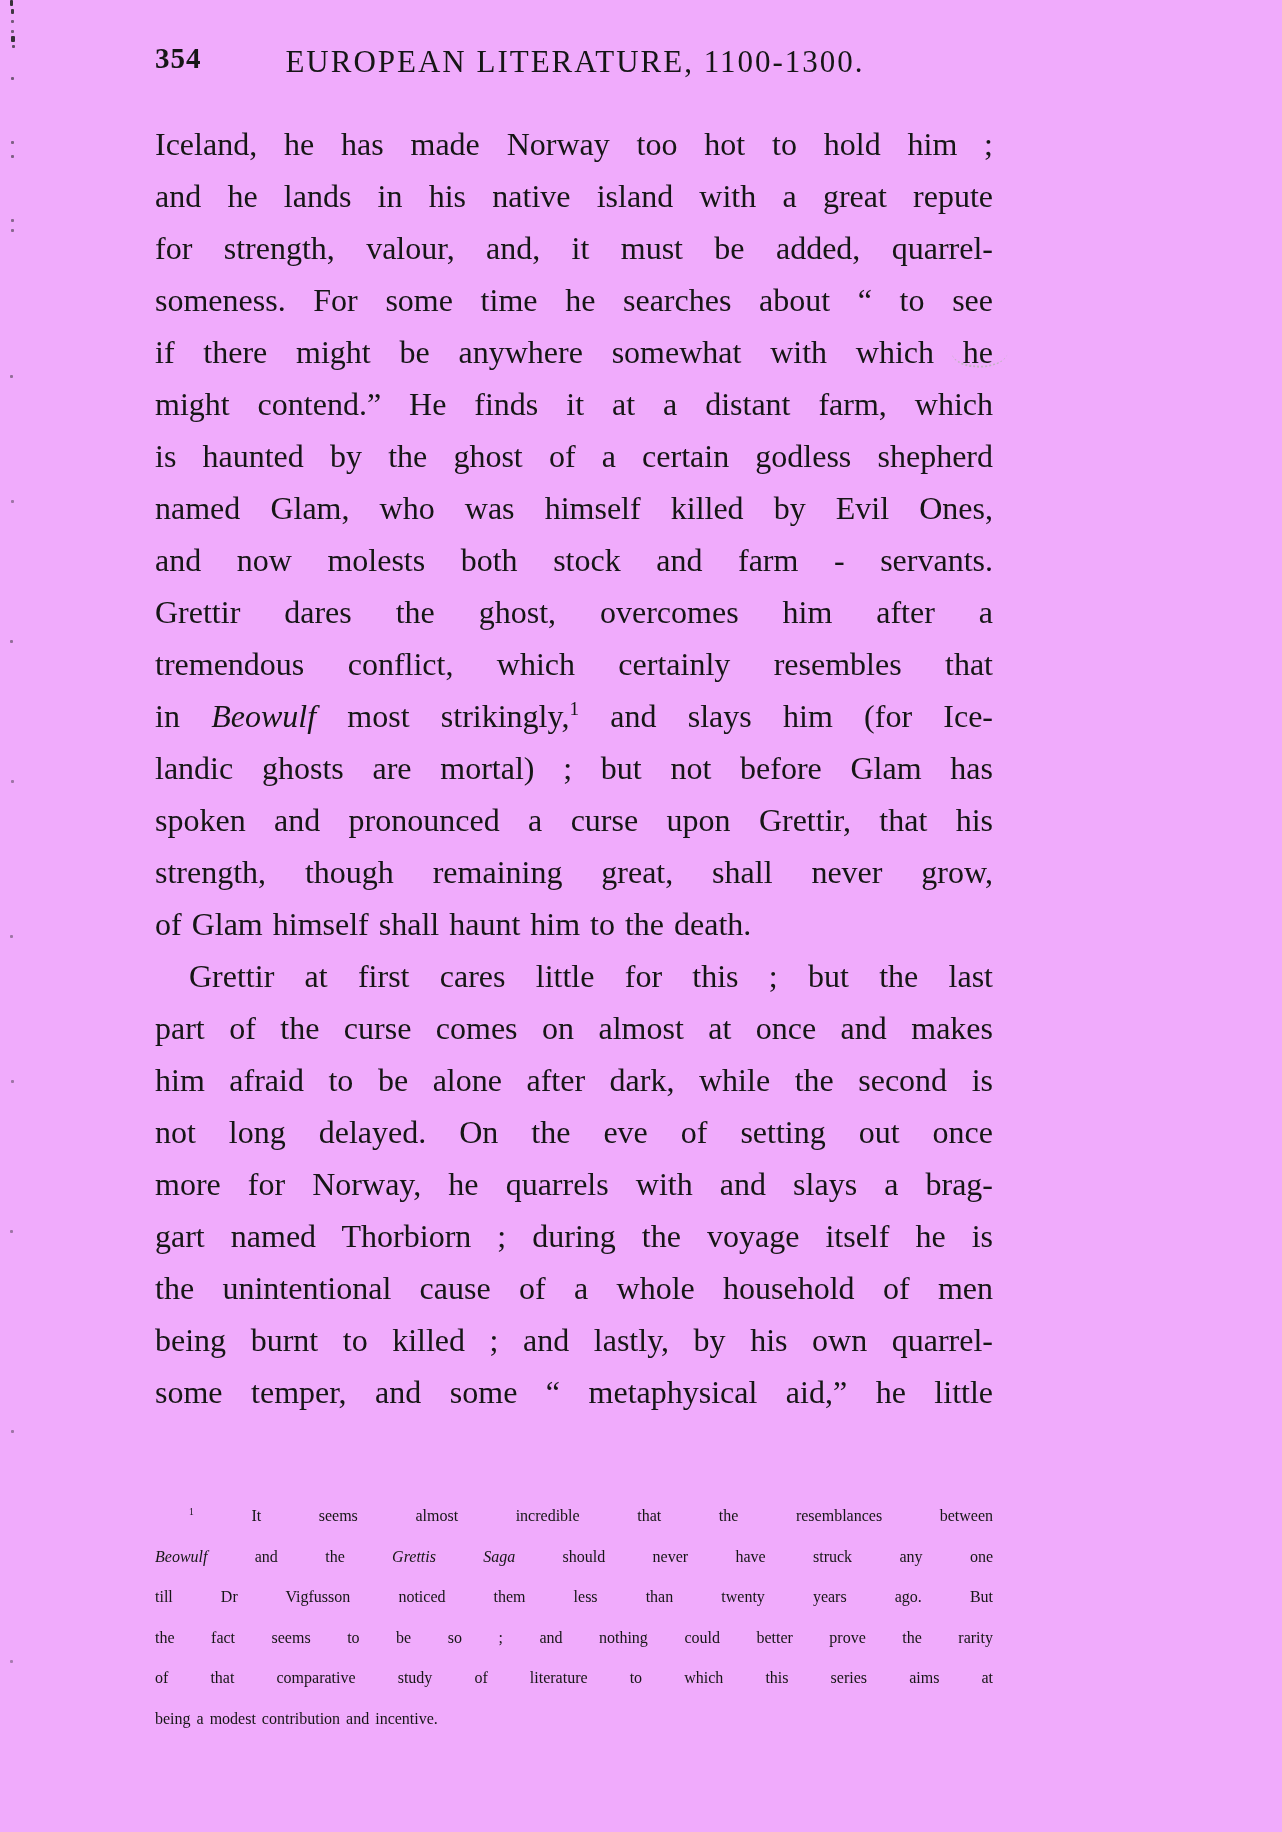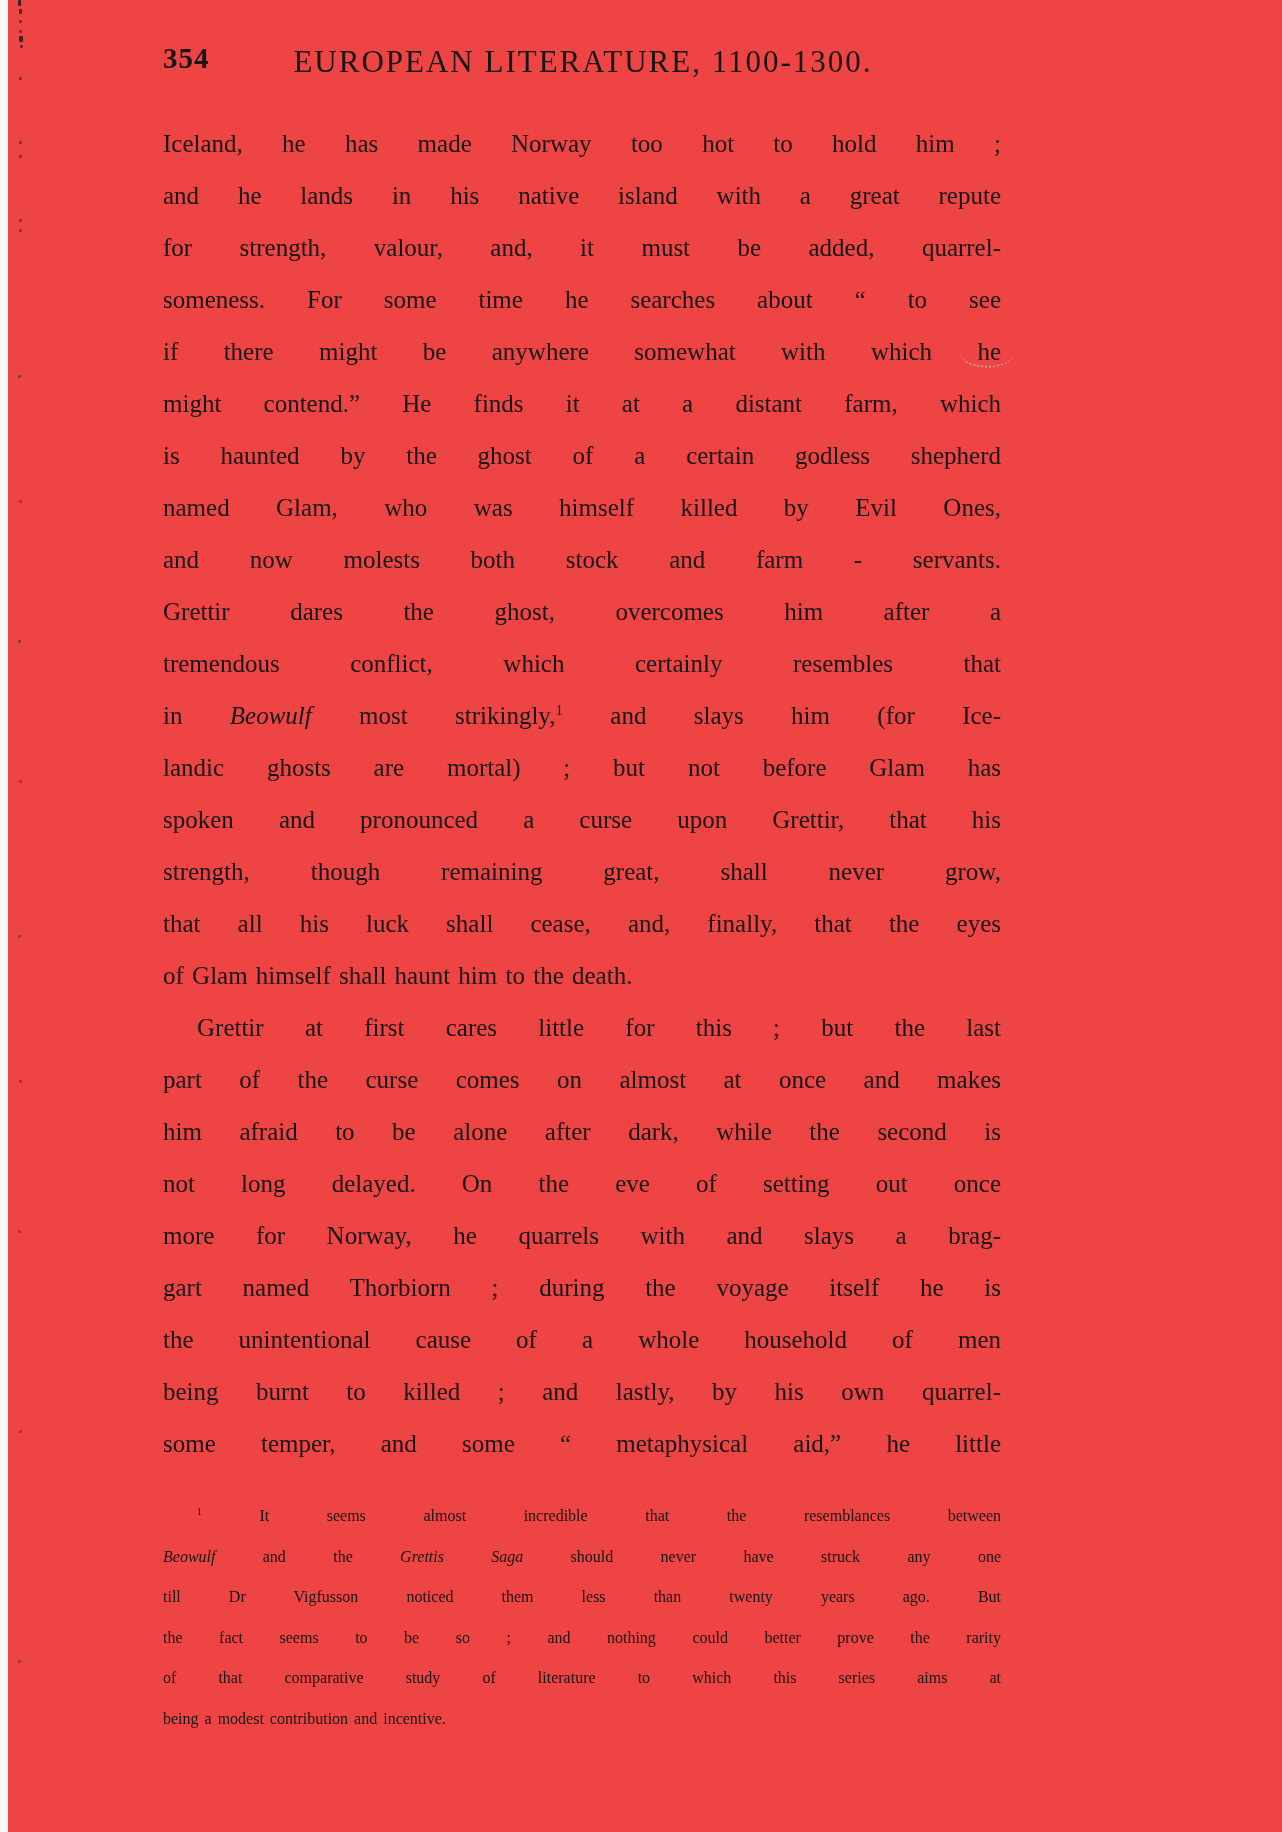--- a/index.html
+++ b/index.html
@@ -6,22 +6,21 @@
   body {
     width: 1282px; height: 1832px;
     background: #f7f7f5;
     font-family: "Liberation Serif", serif;
     color: #161616;
     position: relative;
     overflow: hidden;
   }
   .page {
     position: absolute; inset: 0;
-    background: #ef4444;
-    margin-left: 8px;
+    background: #f0abfc;
   }
   .running-head-row {
     position: absolute;
     left: 155px; top: 42px; width: 840px;
     height: 40px;
   }
   .page-number {
     position: absolute; left: 0; top: 0;
     font-size: 29px; letter-spacing: 1px;
     font-weight: bold;
@@ -29,21 +28,21 @@
   .running-title {
     position: absolute; left: 0; top: 2px; width: 100%;
     text-align: center;
     font-size: 31px; letter-spacing: 2px;
   }
   .text-block {
     position: absolute;
     left: 155px; top: 118px; width: 838px;
   }
   .text-block .line {
-    font-size: 25px;
+    font-size: 32px;
     line-height: 52px;
     word-spacing: 2px;
     text-align: justify;
     text-align-last: justify;
     white-space: normal;
   }
   .footnote-block {
     position: absolute;
     left: 155px; top: 1496px; width: 838px;
   }
@@ -97,21 +96,20 @@
       <div class="line"><span>might contend.”  He finds it at a distant farm, which</span></div>
       <div class="line"><span>is haunted by the ghost of a certain godless shepherd</span></div>
       <div class="line"><span>named Glam, who was himself killed by Evil Ones,</span></div>
       <div class="line"><span>and now molests both stock and farm - servants.</span></div>
       <div class="line"><span>Grettir dares the ghost, overcomes him after a</span></div>
       <div class="line"><span>tremendous conflict, which certainly resembles that</span></div>
       <div class="line"><span>in </span><span class="it">Beowulf</span><span> most strikingly,</span><span class="sup">1</span><span> and slays him (for Ice-</span></div>
       <div class="line"><span>landic ghosts are mortal) ; but not before Glam has</span></div>
       <div class="line"><span>spoken and pronounced a curse upon Grettir, that his</span></div>
       <div class="line"><span>strength, though remaining great, shall never grow,</span></div>
-      <div class="line"><span>that all his luck shall cease, and, finally, that the eyes</span></div>
       <div class="line last"><span>of Glam himself shall haunt him to the death.</span></div>
       <div class="line indent"><span>Grettir at first cares little for this ; but the last</span></div>
       <div class="line"><span>part of the curse comes on almost at once and makes</span></div>
       <div class="line"><span>him afraid to be alone after dark, while the second is</span></div>
       <div class="line"><span>not long delayed.  On the eve of setting out once</span></div>
       <div class="line"><span>more for Norway, he quarrels with and slays a brag-</span></div>
       <div class="line"><span>gart named Thorbiorn ; during the voyage itself he is</span></div>
       <div class="line"><span>the unintentional cause of a whole household of men</span></div>
       <div class="line"><span>being burnt to killed ; and lastly, by his own quarrel-</span></div>
       <div class="line"><span>some temper, and some “ metaphysical aid,” he little</span></div>

